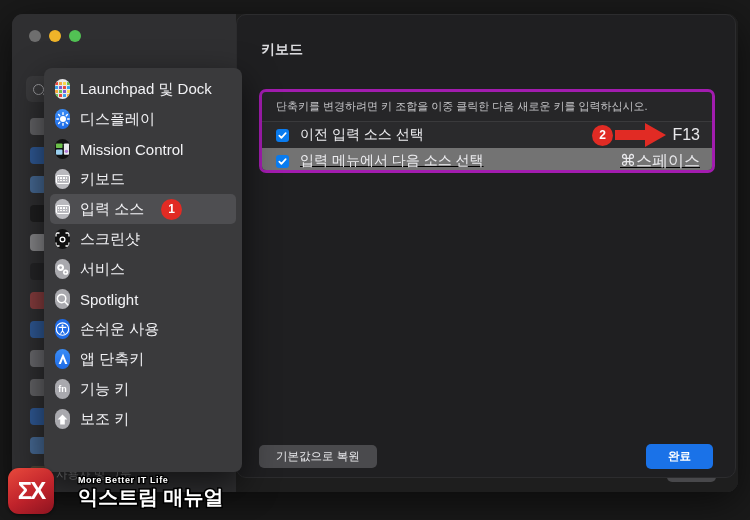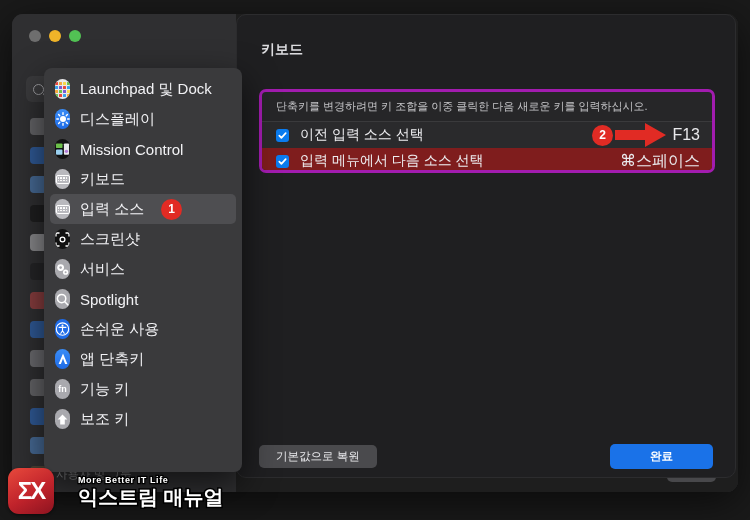--- a/index.html
+++ b/index.html
@@ -142,21 +142,21 @@
     height: 30px; display: flex; align-items: center;
     padding: 0 14px;
     font-size: 11px; color: #c5c5c8;
     border-bottom: 1px solid #3a3a3c;
   }
   .sc-row {
     height: 26px; display: flex; align-items: center;
     padding: 0 12px 0 14px; gap: 11px;
     background: #2a2a2c;
   }
-  .sc-row.alt { background: #7f1d1d; }
+  .sc-row.alt { background: #737373; text-decoration: underline; }
   .checkbox {
     width: 13px; height: 13px; border-radius: 3px;
     background: #0a7cf0; flex: none;
     display: flex; align-items: center; justify-content: center;
   }
   .checkbox svg { display: block; }
   .sc-label { font-size: 14px; color: #ededf0; white-space: nowrap; }
   .sc-spacer { flex: 1; }
   .sc-key { font-size: 16px; color: #e9e9ec; white-space: nowrap; }
 
@@ -164,21 +164,21 @@
     position: absolute; left: 22px; top: 430px;
     font-size: 11.5px; color: #e9e9ec;
     background: #4a4a4d; border: none;
     border-radius: 5px; padding: 4px 17px;
     font-family: inherit;
   }
   .btn-done {
     position: absolute; right: 22px; top: 429px;
     font-size: 11.5px; color: #ffffff; font-weight: 600;
     background: #1a72e8; border: none;
-    border-radius: 5px; padding: 5px 40px;
+    border-radius: 5px; padding: 5px 22px;
     font-family: inherit;
   }
 
   
   .popup {
     position: absolute;
     left: 44px; top: 68px;
     width: 198px; height: 404px;
     background: #3a3a3c;
     border-radius: 8px;

